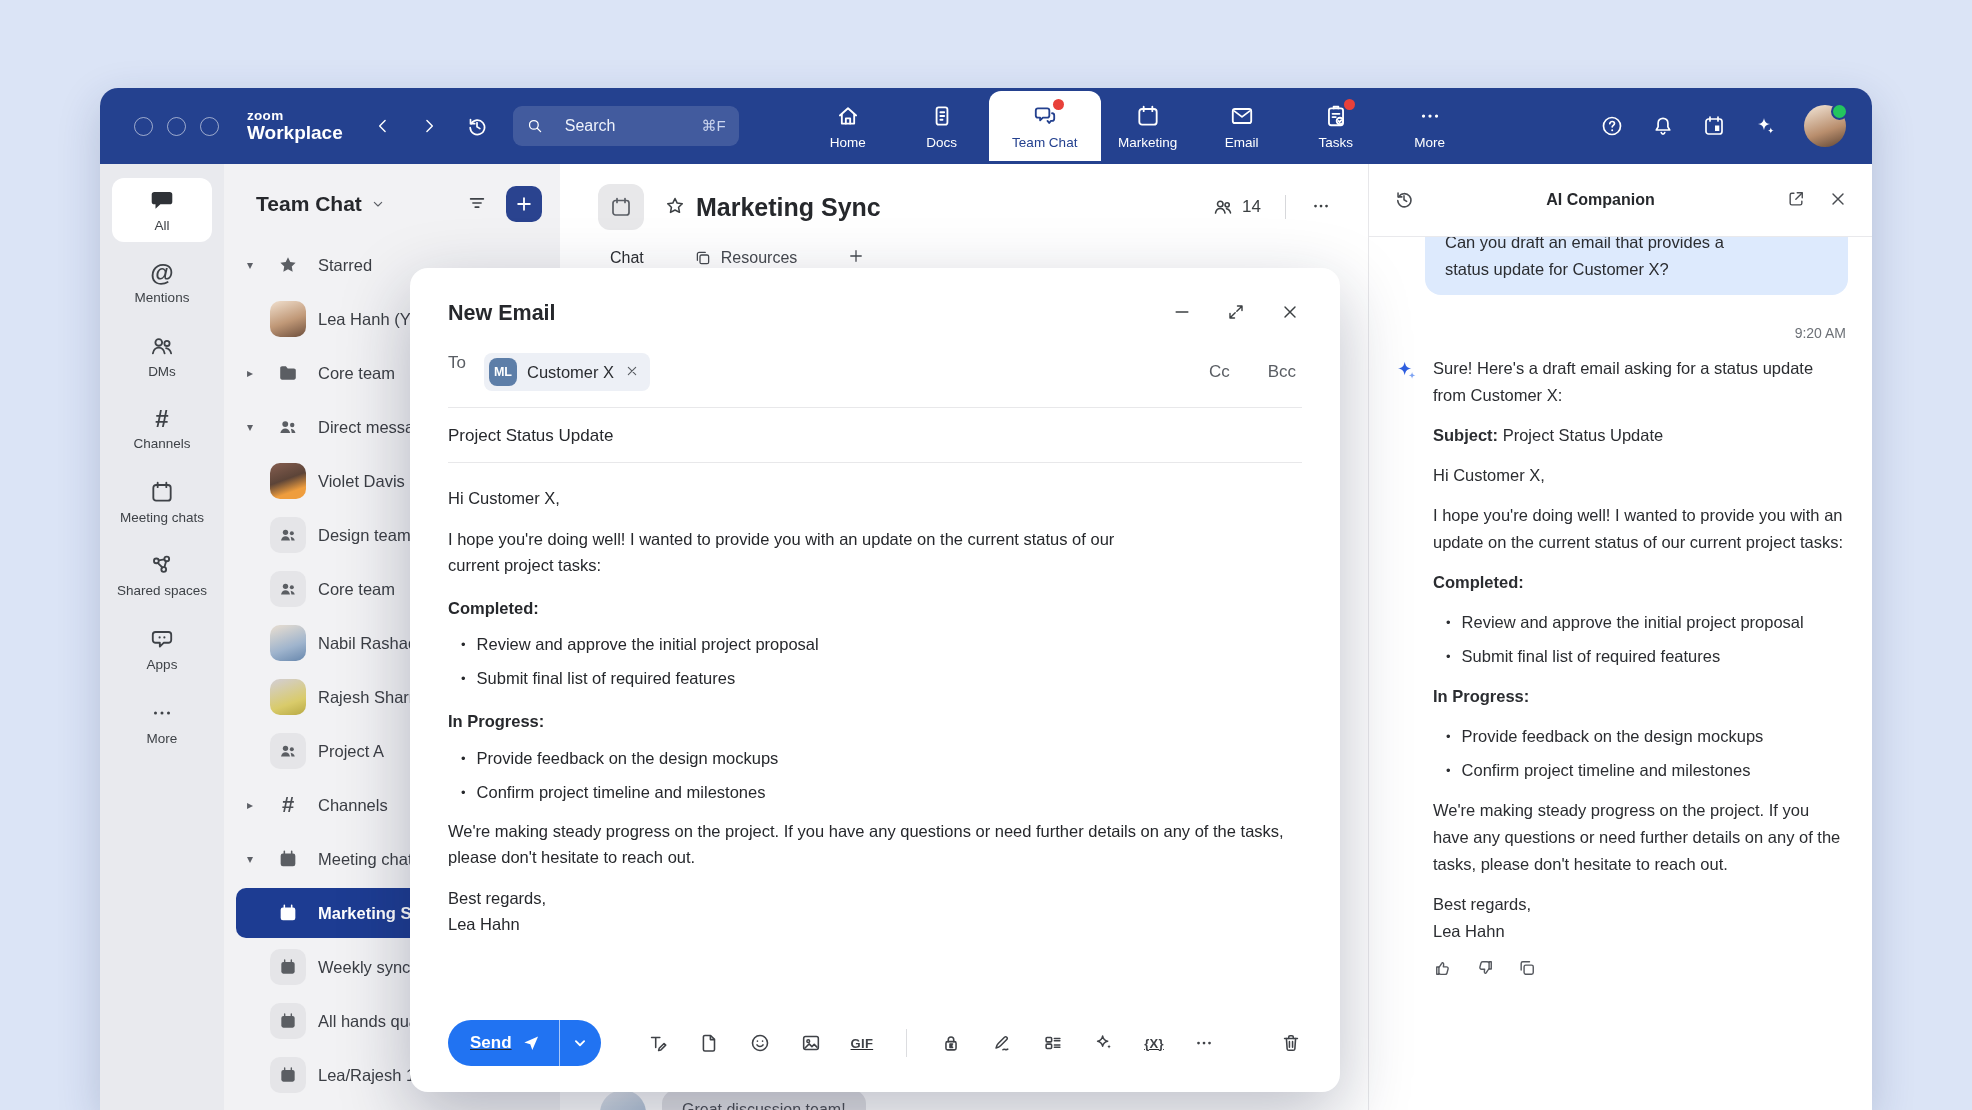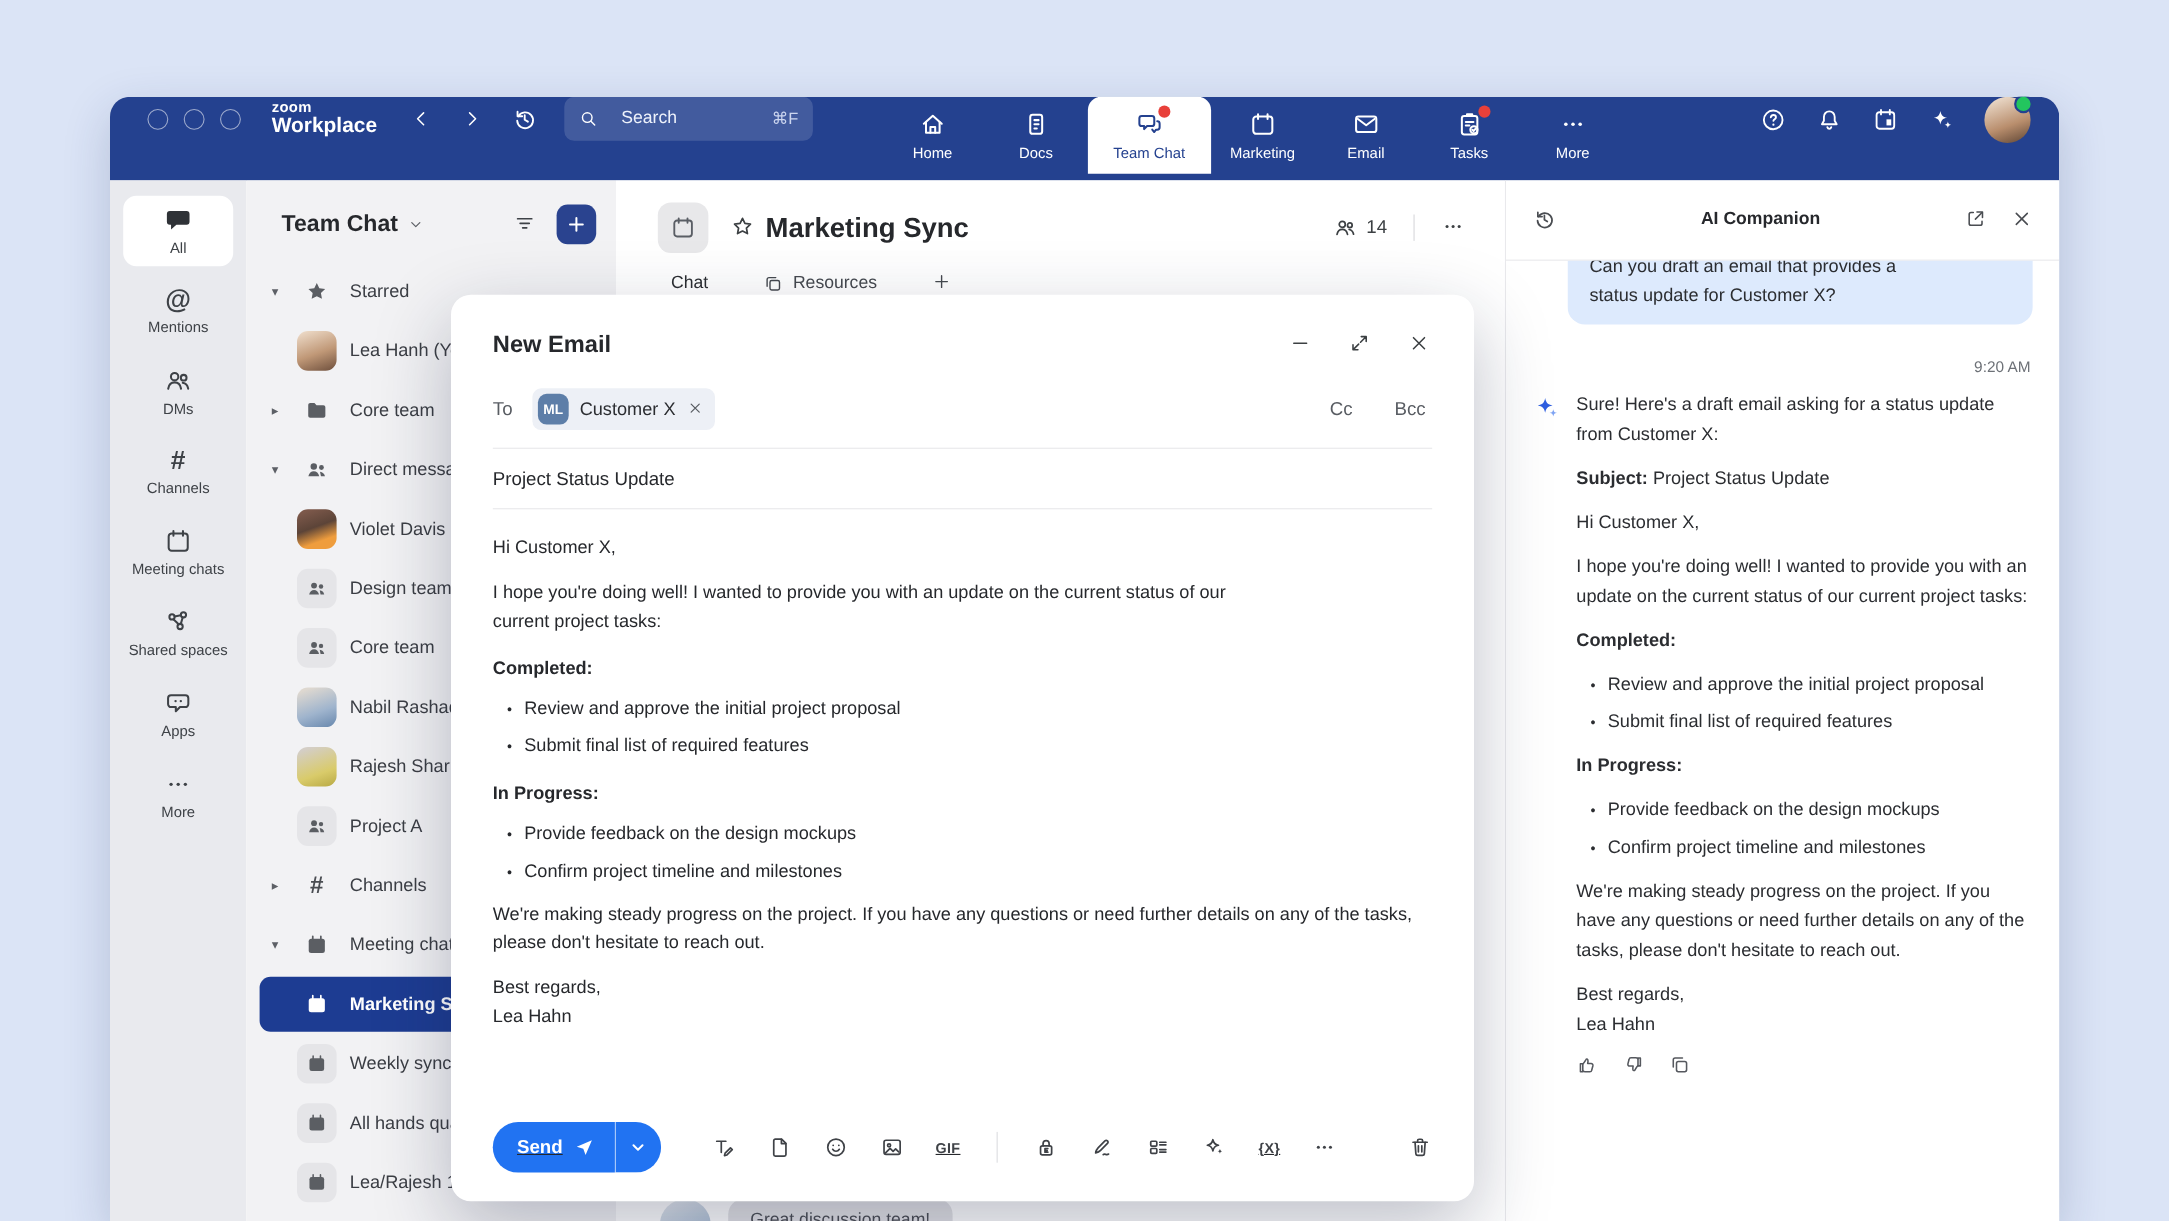--- a/index.html
+++ b/index.html
@@ -3,21 +3,21 @@
 <meta charset="utf-8">
 <style>
   html,body{margin:0;padding:0;background:#dbe4f6;}
   .page{position:relative;width:1972px;height:1110px;overflow:hidden;
         font-family:"Liberation Sans",sans-serif;color:#26282c;}
   
   .window{position:absolute;left:100px;top:88px;width:1772px;height:1022px;
           border-radius:18px 18px 0 0;overflow:hidden;background:#fff;
           box-shadow:0 14px 44px rgba(25,45,100,.20);display:flex;flex-direction:column;}
   
-  .topbar{height:76px;min-height:76px;background:#24418f;display:flex;align-items:flex-start;color:#fff;}
+  .topbar{height:76px;min-height:76px;background:#24418f;display:flex;align-items:center;color:#fff;}
   .tb-left{display:flex;align-items:center;padding-left:34px;}
   .traffic{display:flex;gap:14px;}
   .tl{width:17px;height:17px;border-radius:50%;border:1.7px solid rgba(255,255,255,.55);}
   .logo{margin-left:28px;line-height:1.05;}
   .logo .l1{font-size:13.5px;font-weight:700;letter-spacing:.3px;}
   .logo .l2{font-size:19px;font-weight:600;}
   .tb-btn{display:flex;align-items:center;justify-content:center;background:none;border:none;color:#fff;padding:0;cursor:pointer;}
   .nav-back{margin-left:30px;}.nav-fwd{margin-left:26px;}.nav-hist{margin-left:26px;}
   .ic{display:inline-flex;align-items:center;justify-content:center;}
   .ic svg{width:100%;height:100%;stroke:currentColor;fill:none;stroke-width:1.7;stroke-linecap:round;stroke-linejoin:round;}
@@ -105,21 +105,21 @@
   .bullet .bd{flex:none;line-height:27px;font-size:13px;}
   .feedback{display:flex;gap:22px;margin-top:12px;}
   .fb{background:none;border:none;color:#55585e;cursor:pointer;padding:0;}
   
   .modal{position:absolute;left:410px;top:268px;width:930px;height:824px;background:#fff;border-radius:18px;
          box-shadow:0 24px 70px rgba(20,30,60,.28);z-index:5;box-sizing:border-box;}
   .m-head2{display:flex;align-items:center;padding:32px 38px 0;}
   .m-title{font-size:21.5px;font-weight:700;color:#26282c;}
   .m-ctrls{margin-left:auto;display:flex;align-items:center;gap:30px;color:#3c4043;}
   .mc{background:none;border:none;color:#3c4043;cursor:pointer;padding:2px;}
-  .to-row{display:flex;align-items:center;gap:18px;margin:26px 38px 0;}
+  .to-row{display:flex;gap:18px;margin:26px 38px 0;}
   .to-lbl{font-size:17px;color:#595d63;}
   .chip2{display:flex;align-items:center;gap:10px;background:#edf0f6;border-radius:8px;padding:5px 10px 5px 5px;cursor:default;}
   .mlbadge{width:28px;height:28px;border-radius:8px;background:#5d7ea8;color:#fff;font-size:12.5px;font-weight:700;
            display:flex;align-items:center;justify-content:center;}
   .chip2 .nm{font-size:16.5px;color:#2b2d31;}
   .chip-x{background:none;border:none;color:#595d63;cursor:pointer;padding:0;}
   .ccbcc{margin-left:auto;display:flex;gap:26px;}
   .ccbcc button{background:none;border:none;font-family:inherit;font-size:17px;color:#595d63;cursor:pointer;}
   .mdiv{height:1px;background:#e8e8ea;margin:16px 38px 0;}
   .subject{margin:18px 38px 0;font-size:17px;font-weight:500;color:#26282c;cursor:text;}

